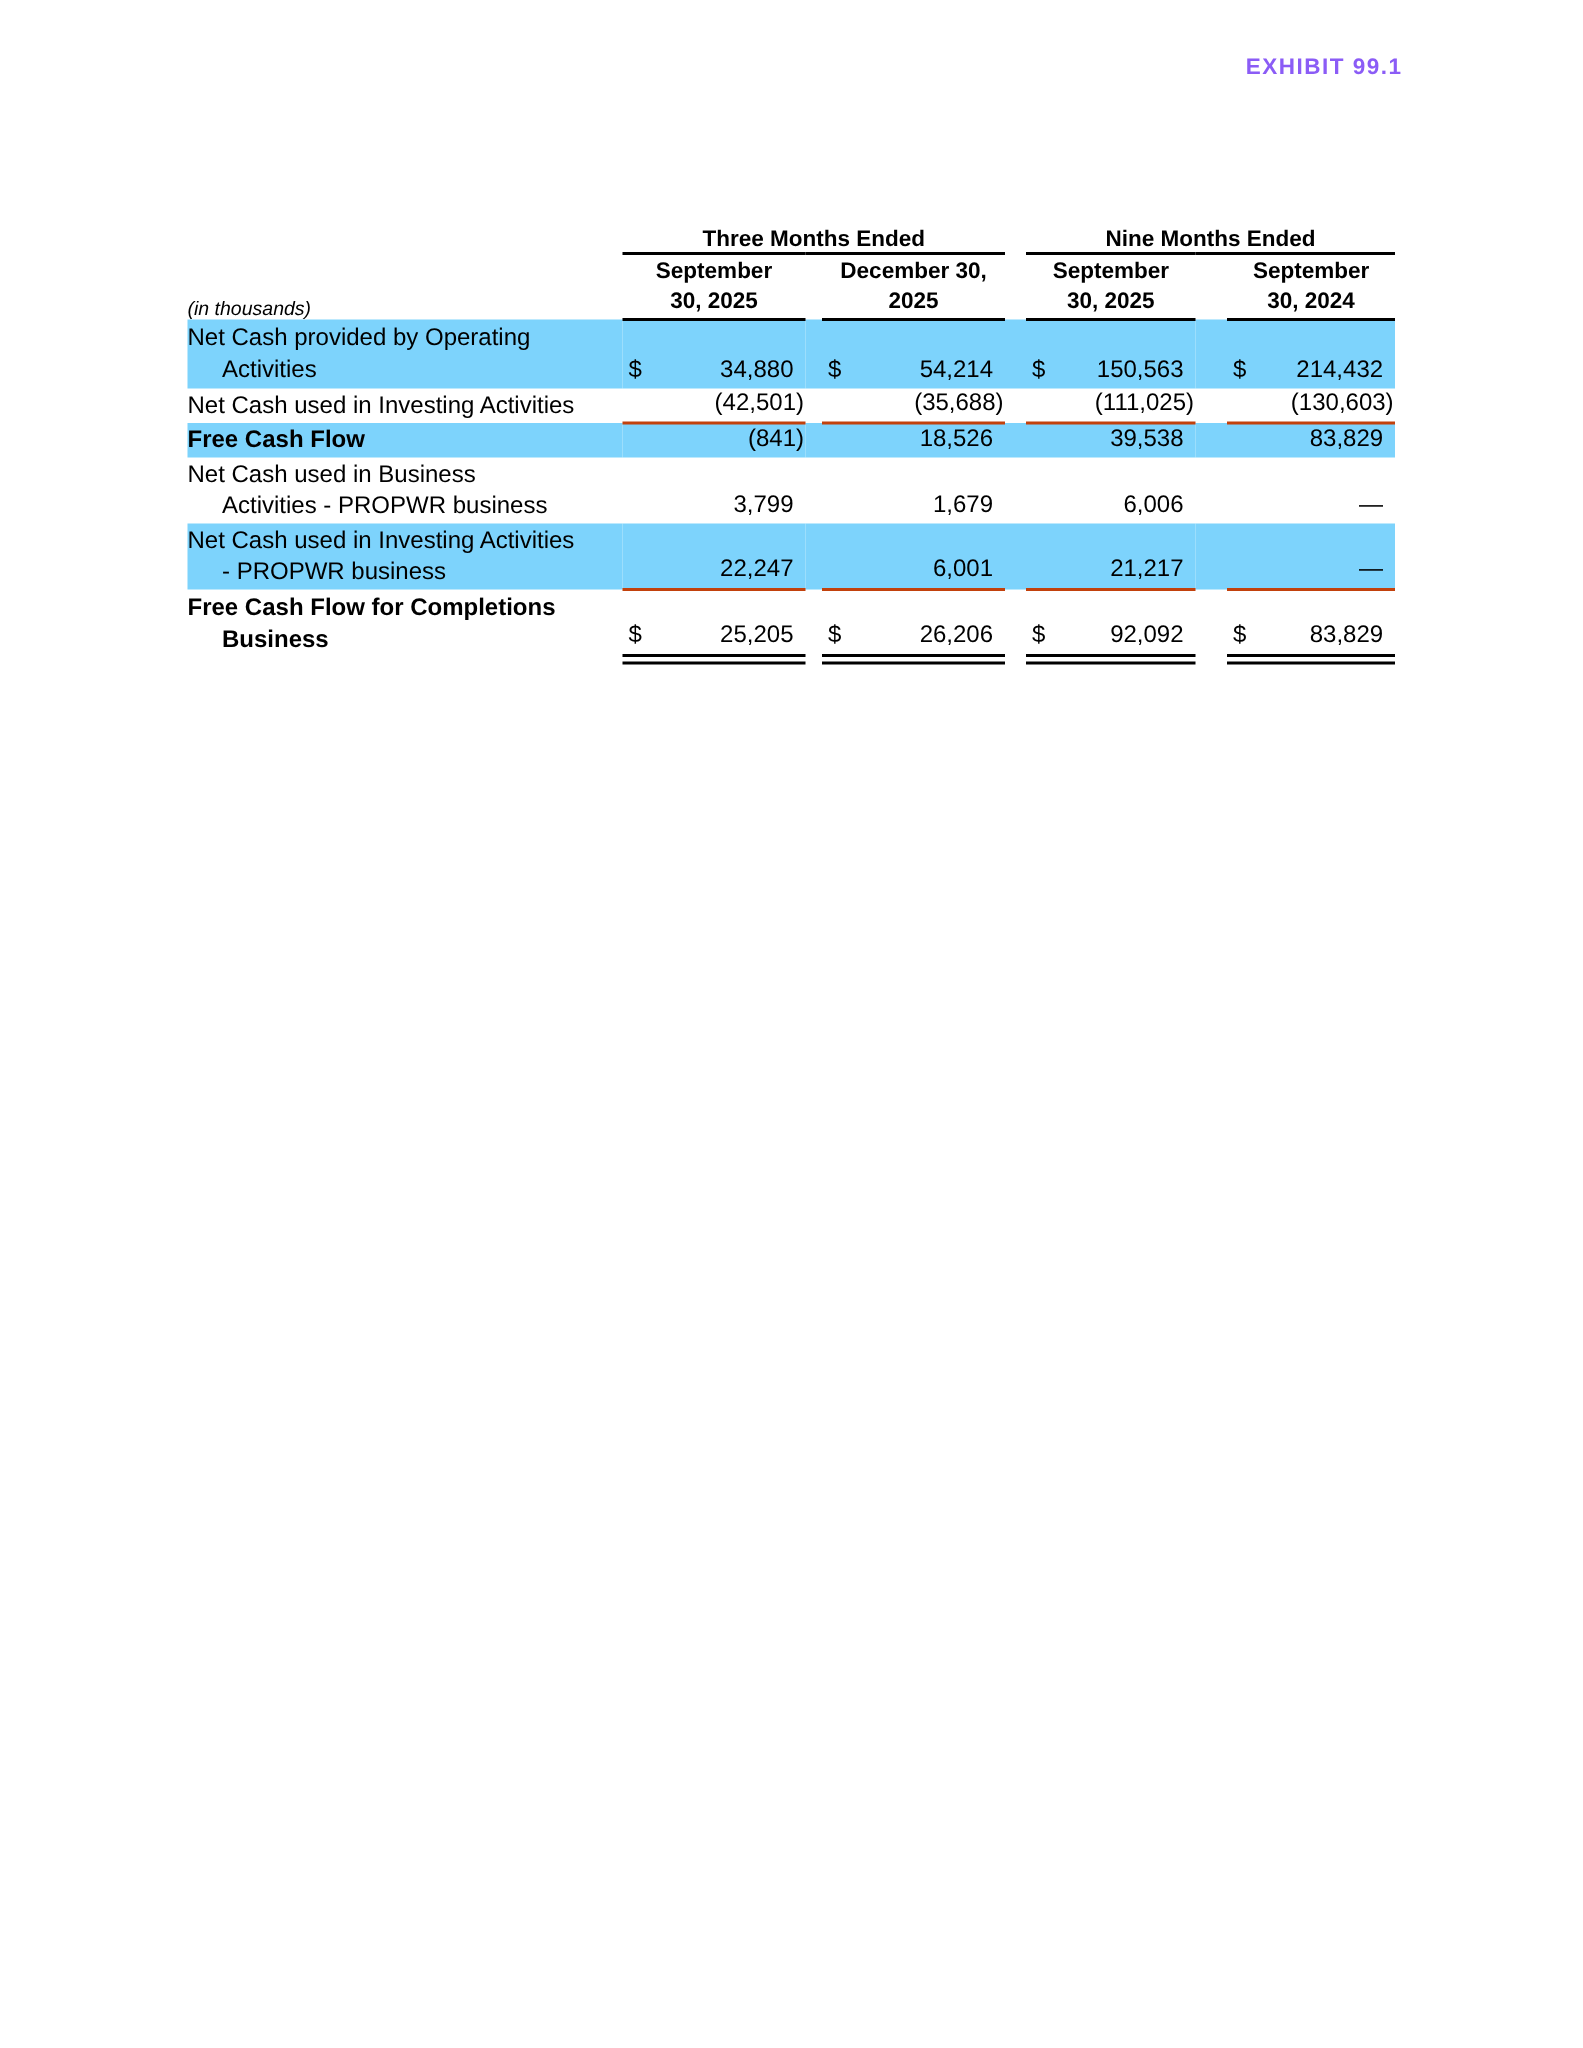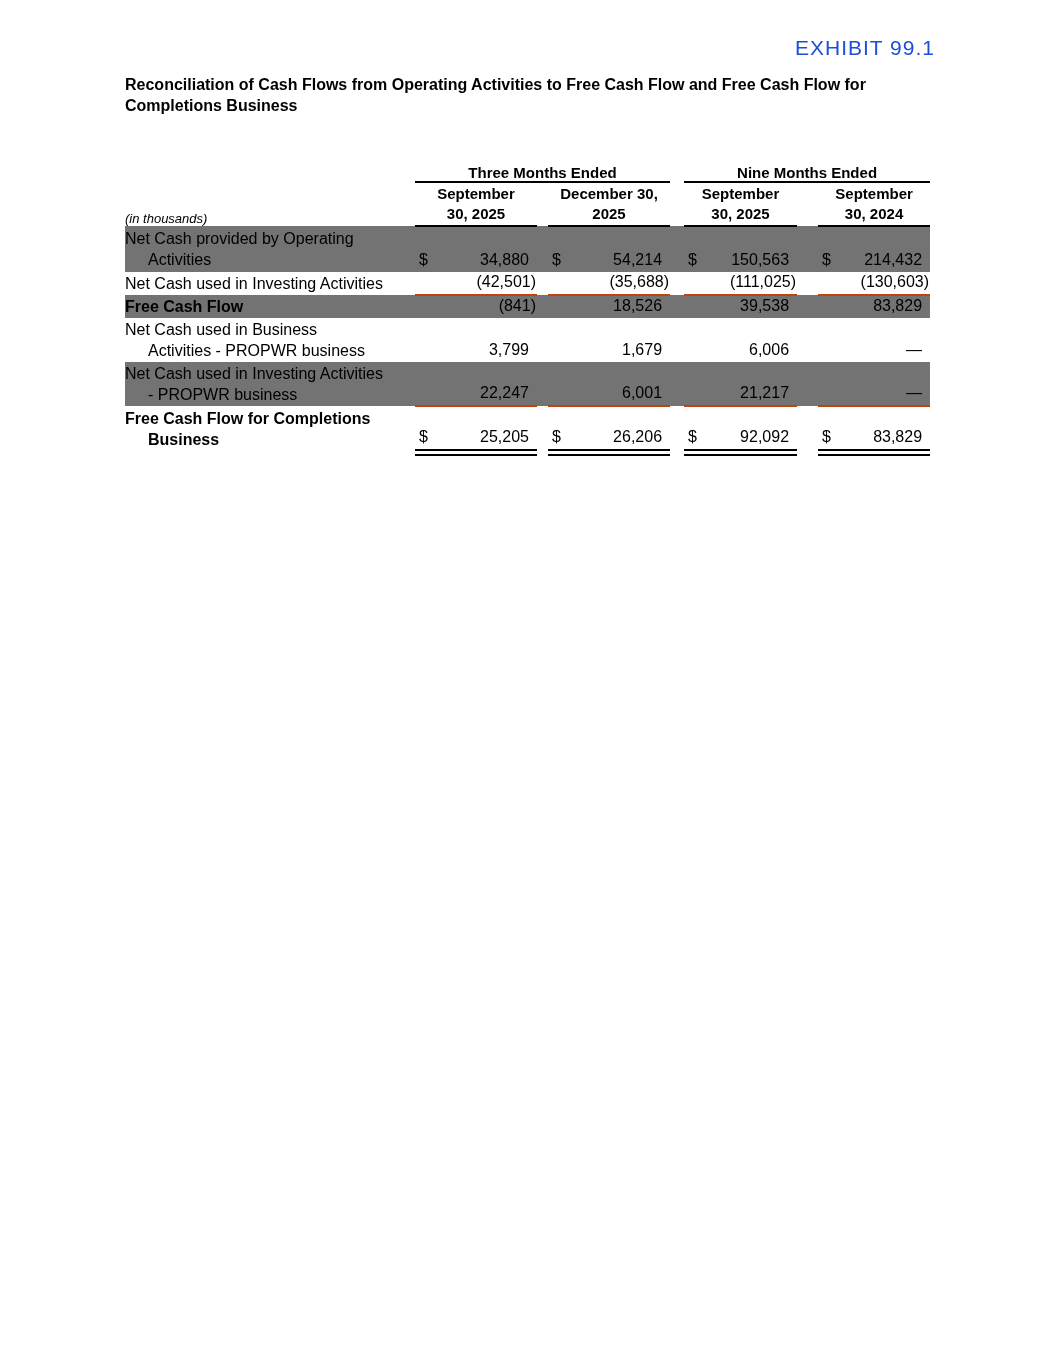--- a/index.html
+++ b/index.html
@@ -7,33 +7,32 @@
   body {
     width:1055px; height:1365px;
     font-family:"Liberation Sans", sans-serif;
     color:#000;
     position:relative;
   }
   .page { position:relative; width:1055px; height:1365px; background:#fff; overflow:hidden; }
 
   .exhibit {
     position:absolute; top:36px; right:120px;
-    font-size:21px; letter-spacing:1px; color:#1d4ed8;
+    font-size:15px; letter-spacing:1px; color:#8b5cf6;font-weight:bold;
   }
   .title {
     position:absolute; left:125px; top:74px; width:820px;
     font-size:16px; font-weight:bold; line-height:21px;
     white-space:pre-line;
   }
 
   table.fin {
     position:absolute; left:125px; top:145px; width:805px;
     border-collapse:collapse; table-layout:fixed;
     font-size:16px;
-    margin-top:13px;
   }
   table.fin td, table.fin th { padding:0; }
 
   tr.ghdr { height:24px; }
   th.gl {
     font-size:15px; font-weight:bold; text-align:center;
     vertical-align:bottom; padding-bottom:2px;
     border-bottom:2px solid #000;
   }
   tr.chdr { height:44px; }
@@ -41,21 +40,21 @@
     font-size:15px; font-weight:bold; text-align:center;
     vertical-align:middle; line-height:20px;
     border-bottom:2px solid #000;
     white-space:pre-line;
   }
   td.units {
     font-style:italic; font-size:13px; text-align:left;
     vertical-align:bottom; padding-bottom:4px;
   }
 
-  tr.hl td { background:#737373; }
+  tr.hl td { background:#7dd3fc; }
 
   td.label { vertical-align:middle; padding:1px 4px 2px 3px; line-height:21px; }
   td.label .txt { display:block; padding-left:23px; text-indent:-23px; white-space:pre-line; }
   tr.boldlabel td.label { font-weight:bold; }
 
   td.num { vertical-align:bottom; }
   .numflex {
     display:flex; justify-content:space-between; align-items:baseline;
     padding:0 8px 3px 4px;
   }
@@ -71,22 +70,20 @@
   tr.r5 { height:44px; }
   tr.r6 { height:46px; }
 </style>
 </head>
 <body>
 
 <div class="page">
 
   <div class="exhibit">EXHIBIT 99.1</div>
 
-  <div class="title">Reconciliation of Cash Flows from Operating Activities to Free Cash Flow and Free Cash Flow for
-Completions Business</div>
 
   <table class="fin">
     <colgroup>
       <col style="width:290px">
         <col style="width:122px">
         <col style="width:11px">
         <col style="width:122px">
       <col style="width:14px">
         <col style="width:113px">
         <col style="width:21px">

